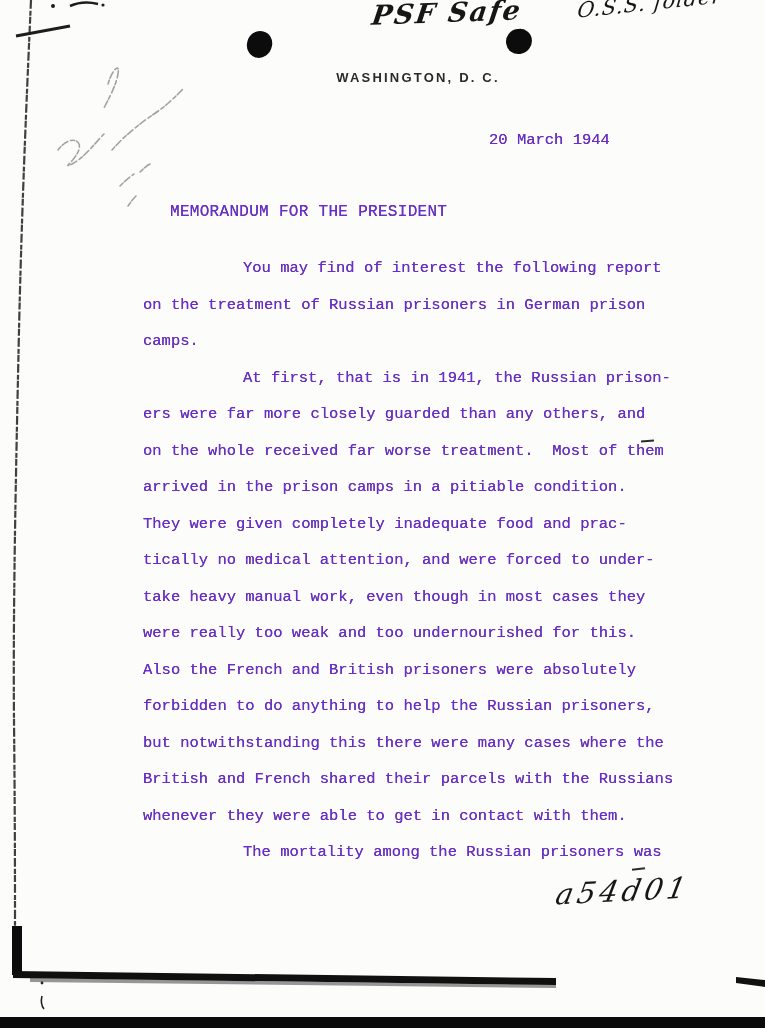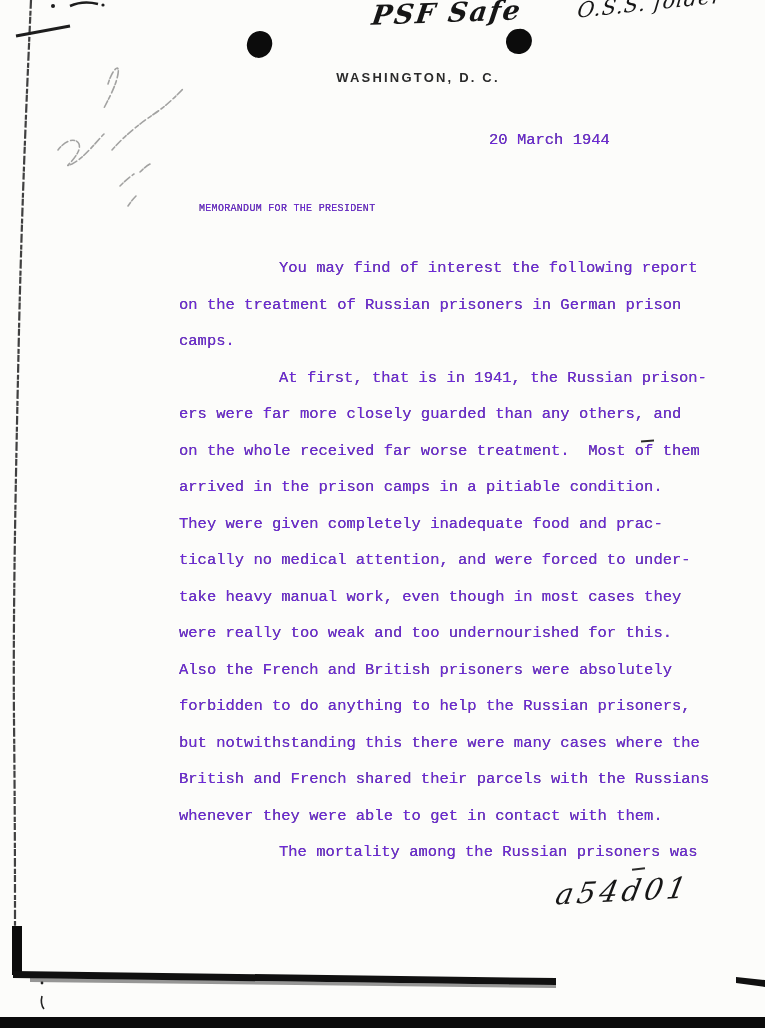--- a/index.html
+++ b/index.html
@@ -12,23 +12,23 @@
     color:#1e1e1e;
   }
   
   .type{
     font-family:"Liberation Mono","DejaVu Sans Mono",monospace;
     color:#6d28d9;
     text-shadow:0 0 0.5px rgba(25,25,25,.75);
     white-space:pre;
   }
   .date-line{position:absolute;left:489px;top:131px;font-size:15.5px;}
-  .memo-heading{position:absolute;left:170px;top:203px;font-size:10px;letter-spacing:.3px;margin-left:29px;}
+  .memo-heading{position:absolute;left:170px;top:203px;font-size:16px;letter-spacing:.3px;}
   .body-block{position:absolute;left:143px;top:250px;width:580px;font-size:15.5px;}
-  .memo-line{height:36.5px;line-height:36.5px;margin-left:36px;}
+  .memo-line{height:36.5px;line-height:36.5px;}
   .memo-line.indent{padding-left:100px;}
   
   .letterhead{
     position:absolute;left:283px;top:49px;width:270px;
     font-family:"Liberation Sans",sans-serif;font-weight:700;color:#2a2a2a;
   }
   .letterhead .org{font-size:15px;letter-spacing:1.6px;white-space:nowrap;}
   .letterhead .city{font-size:13px;letter-spacing:2.2px;text-align:center;margin-top:21px;}
   .dot{position:absolute;background:#0c0c0c;border-radius:50% 46% 52% 48%;}
   .dot1{left:247px;top:31px;width:25px;height:27px;transform:rotate(12deg);}

